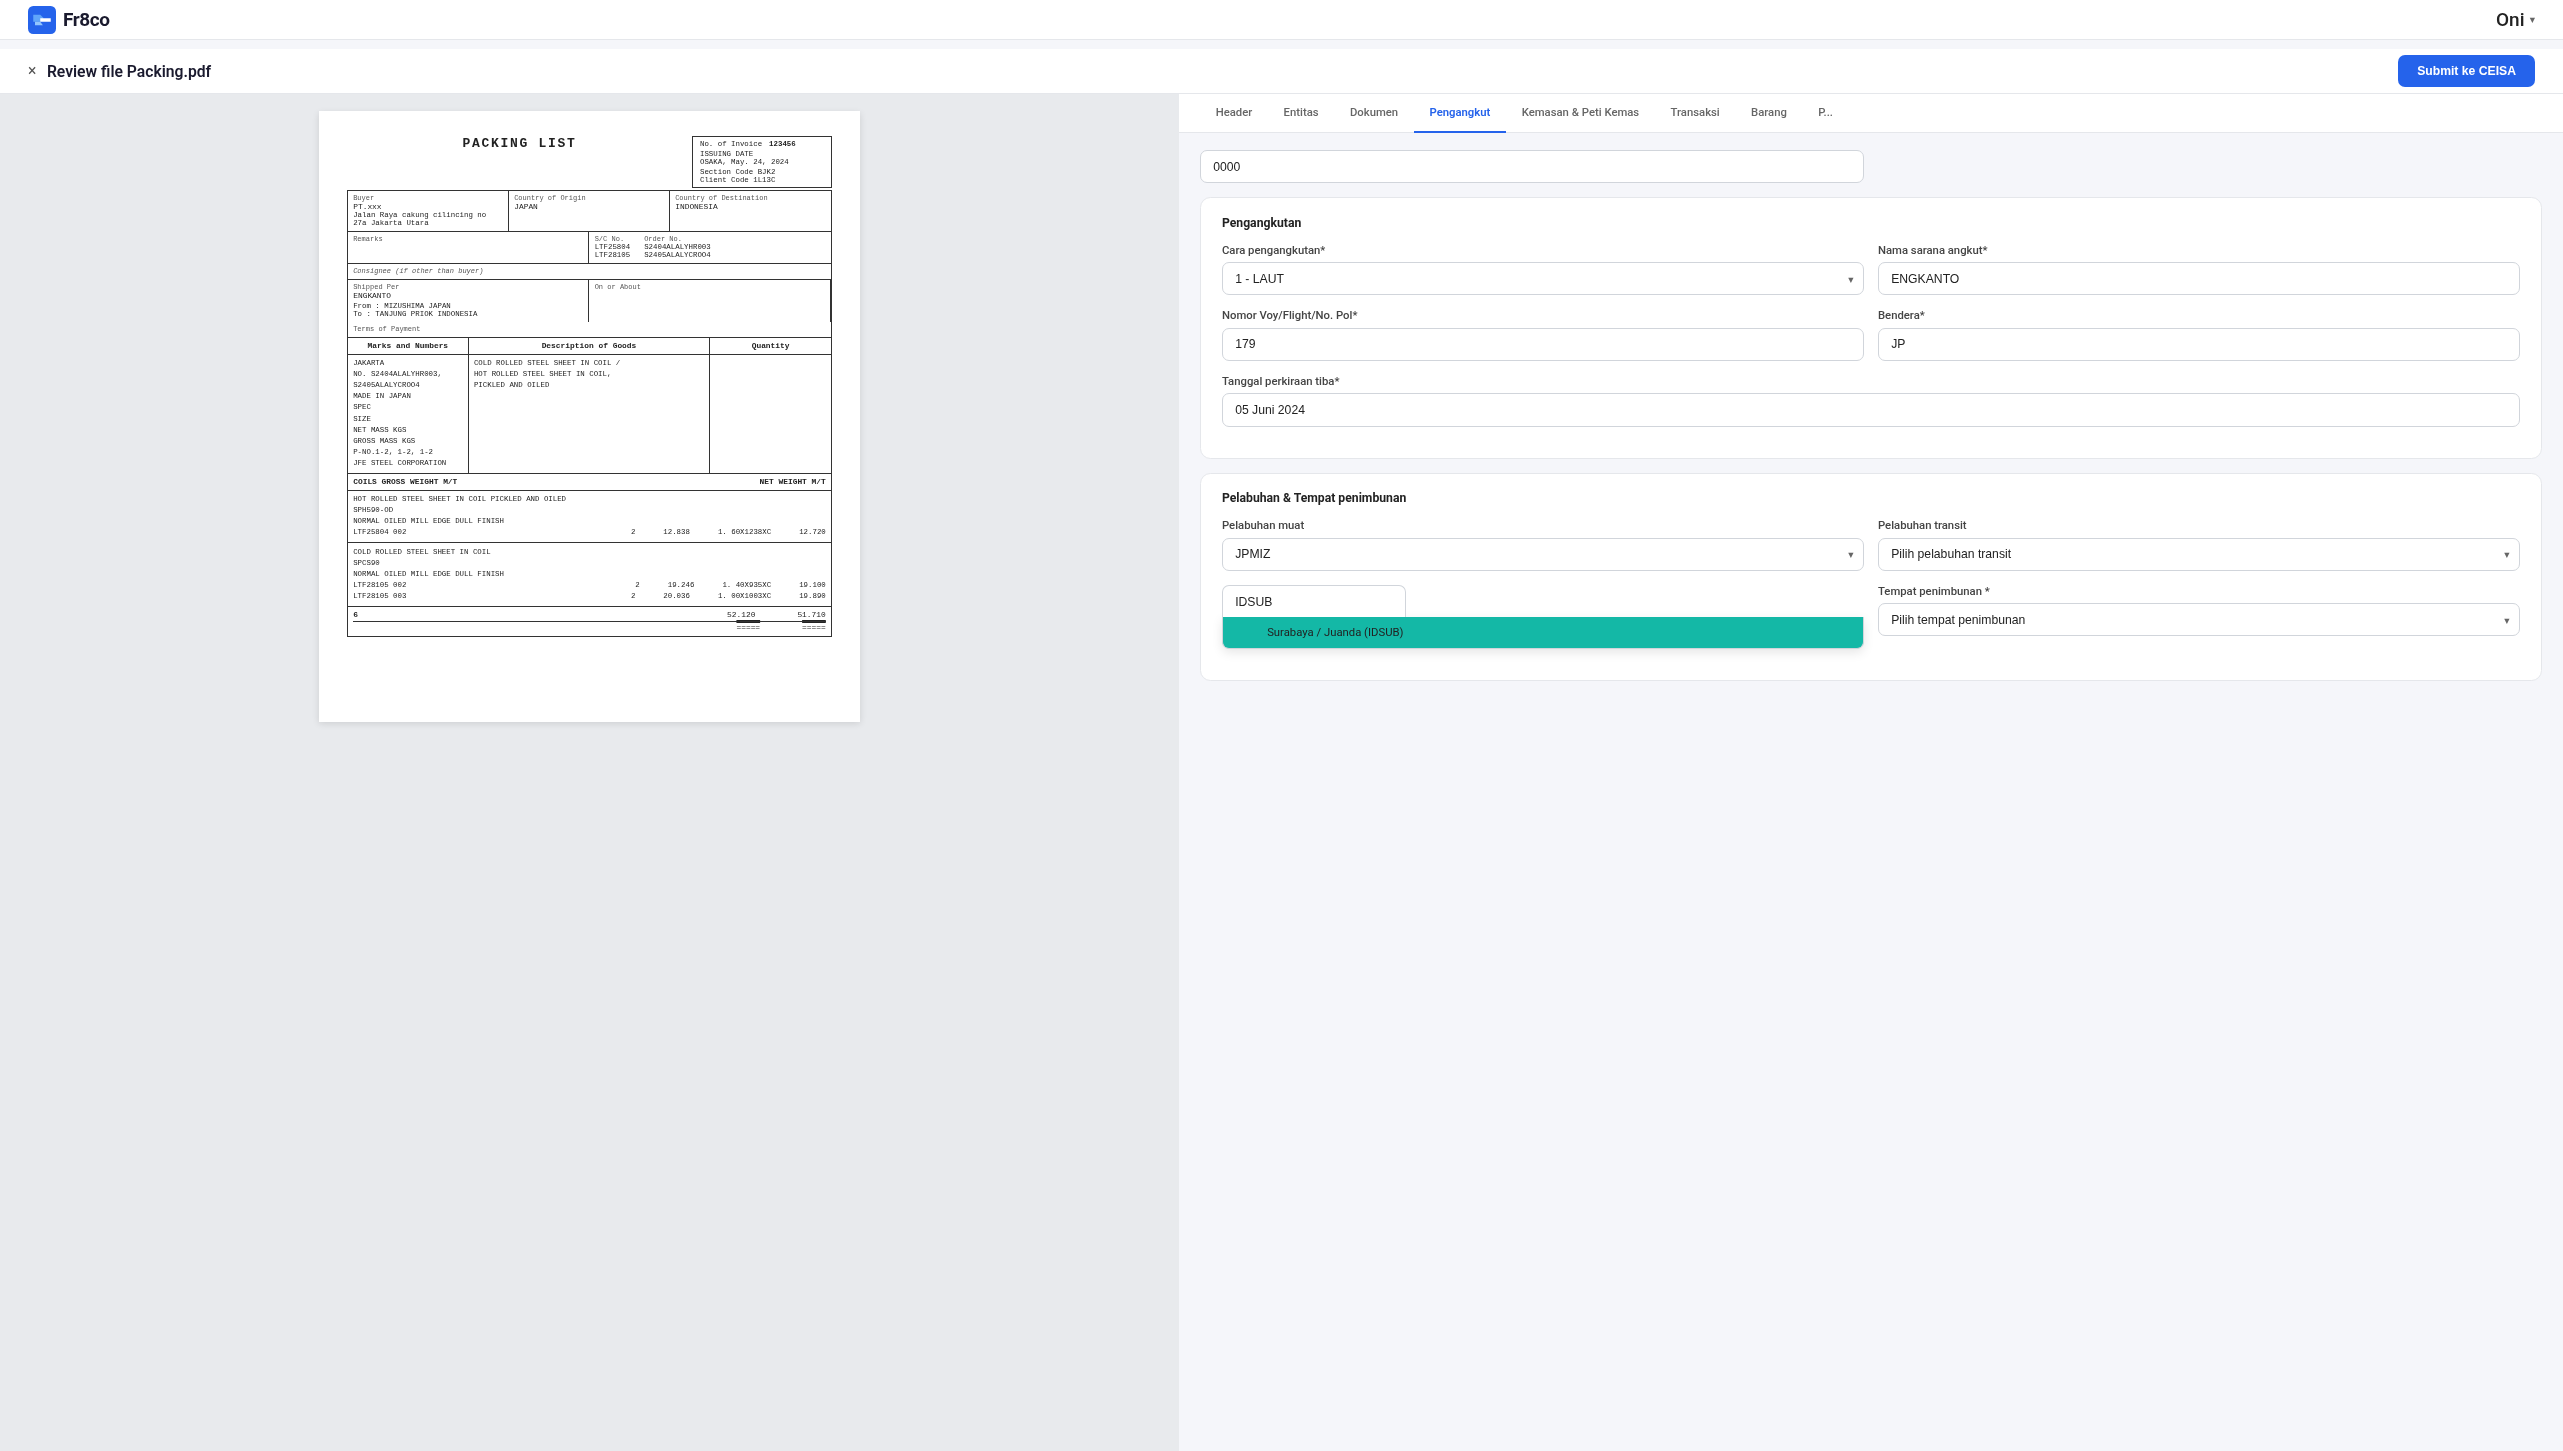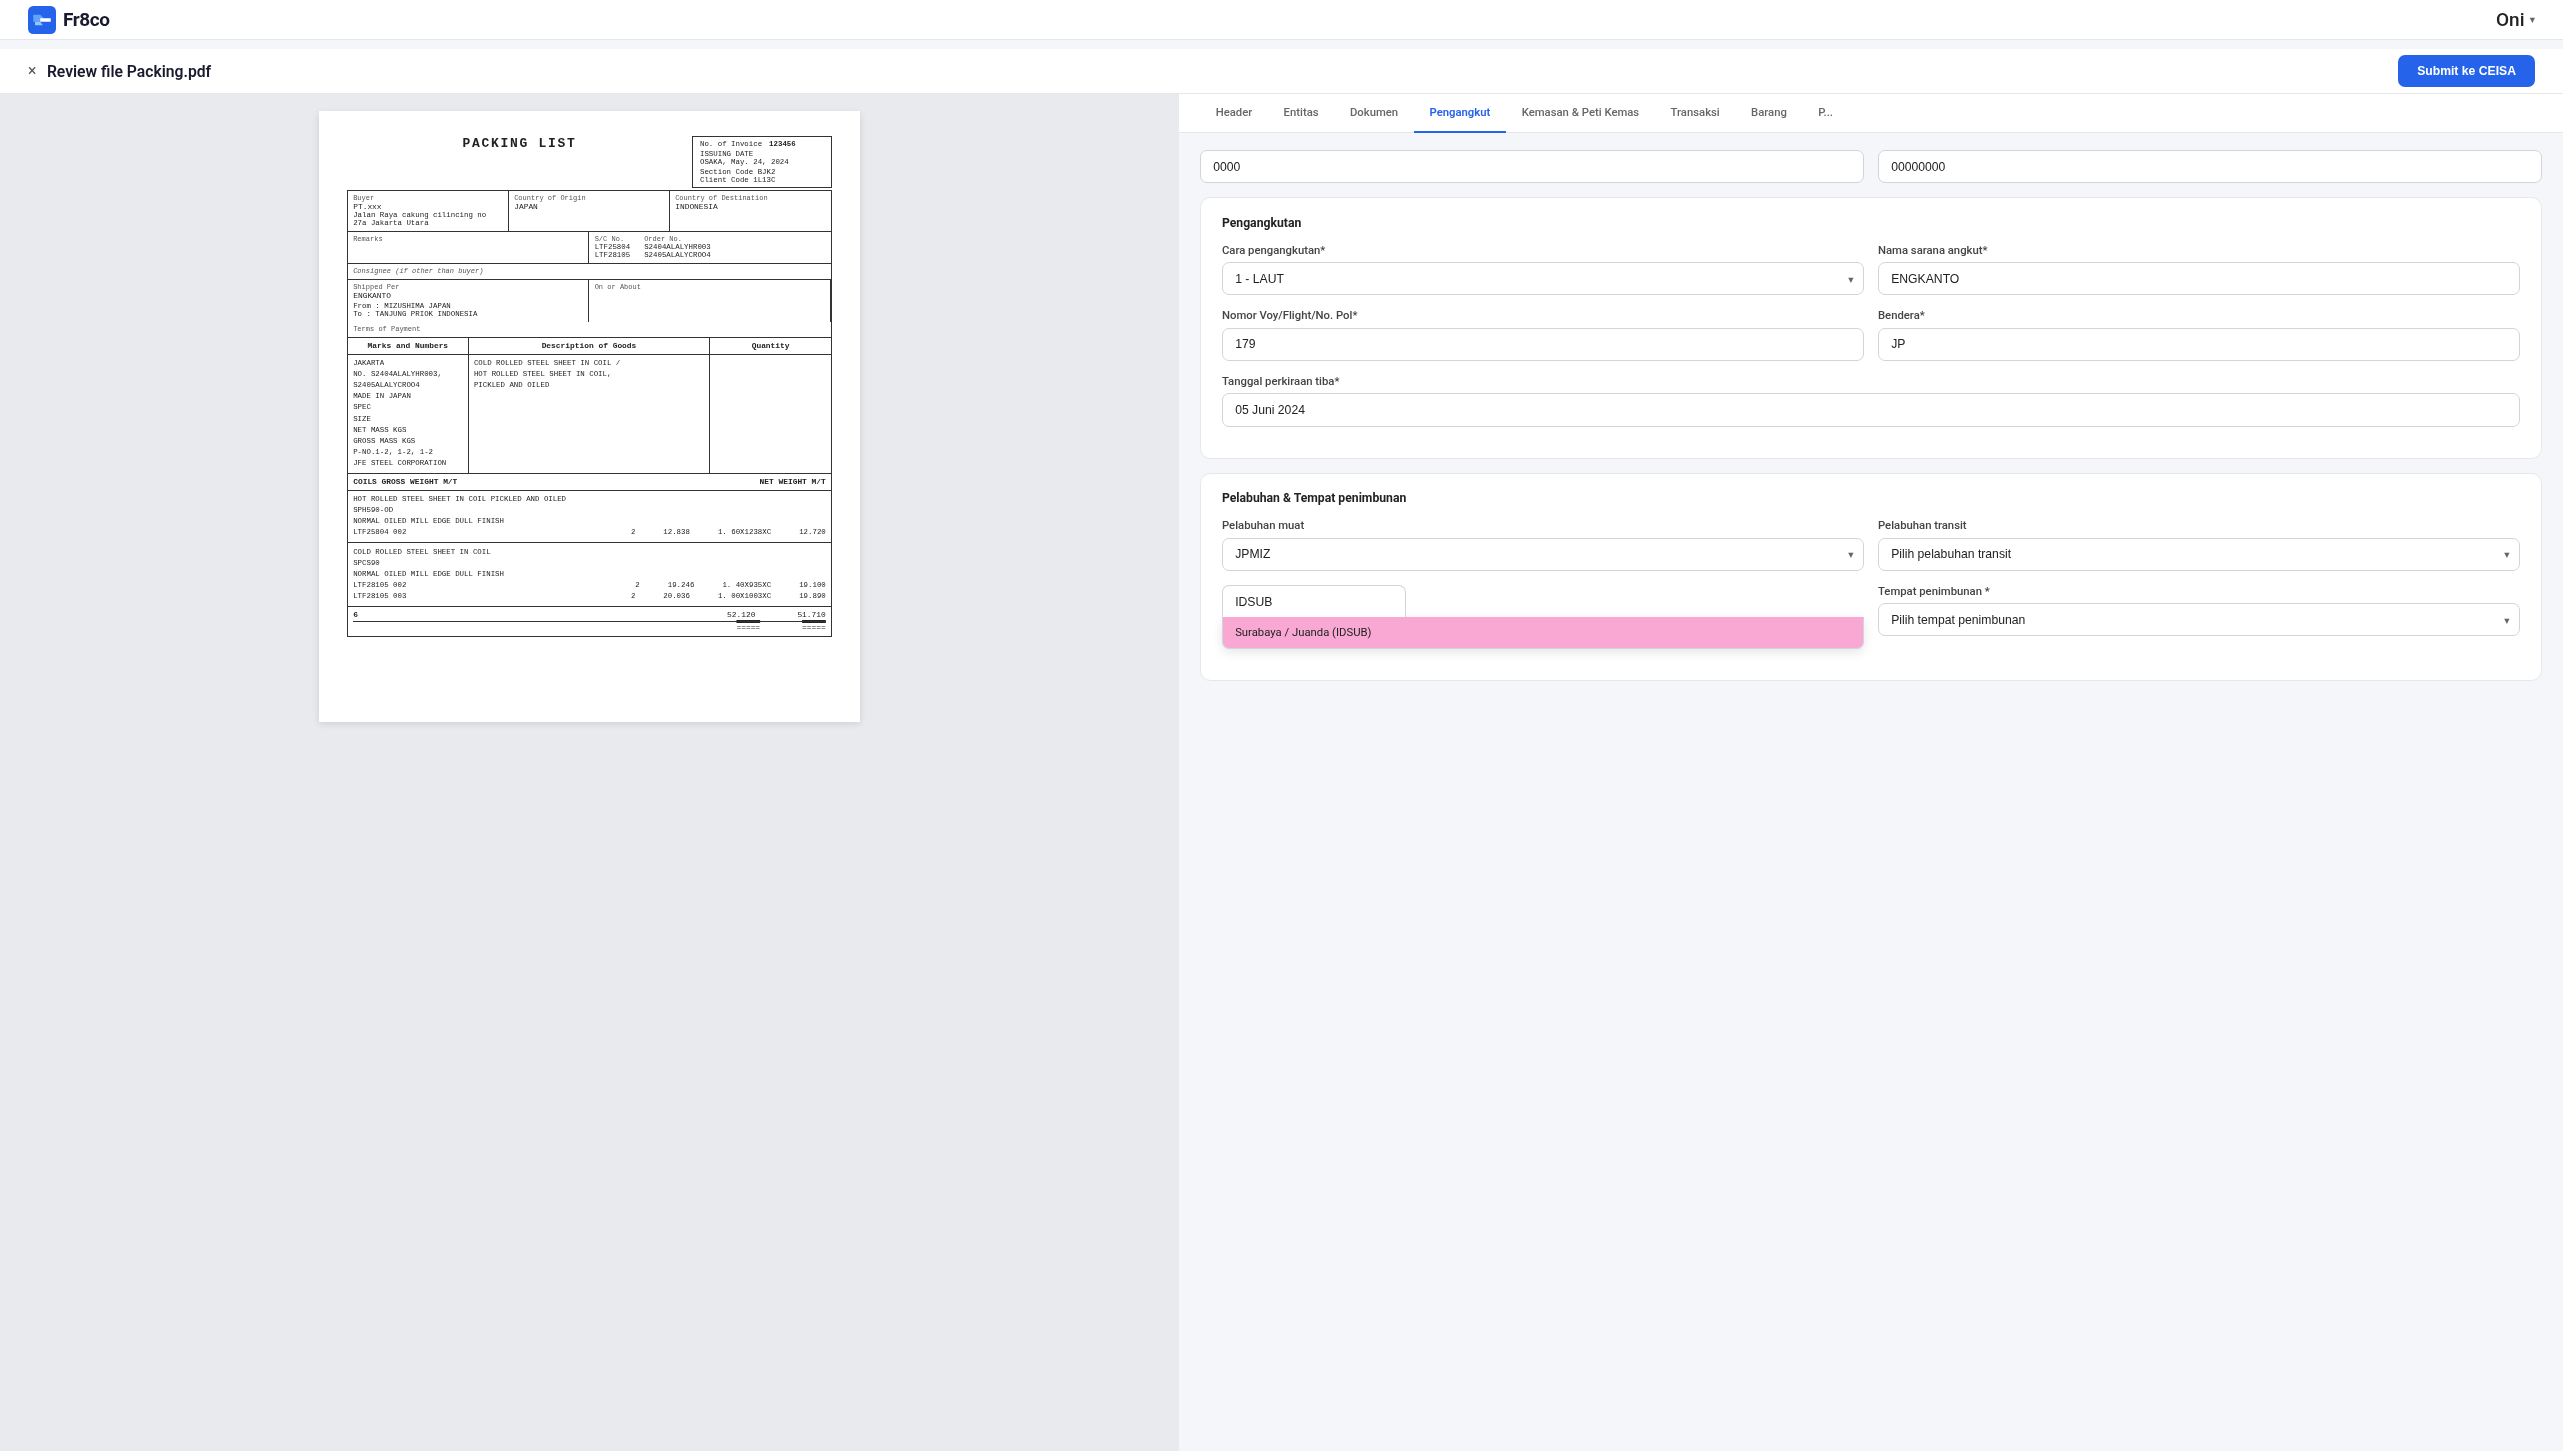--- a/index.html
+++ b/index.html
@@ -227,25 +227,26 @@
     }
     .section-title {
       font-size: 12.2px;
       font-weight: 700;
       color: #222;
       margin-bottom: 14px;
     }
 
     
     .dropdown-suggestion {
-      background: #f9a8d4;
+      background: #14b8a6;
       border: 0.9px solid #d1d5db;
       border-top: none;
       border-radius: 0 0 7px 7px;
       box-shadow: 0 3.5px 10.5px rgba(0,0,0,0.1);
+      padding-left: 32px;
     }
     .dropdown-suggestion-item {
       padding: 8.7px 12.2px;
       font-size: 11.3px;
       color: #222;
       cursor: pointer;
     }
 
     .input-with-dropdown {
       position: relative;
@@ -461,23 +462,20 @@
       <div class="tab-item">Barang</div>
       <div class="tab-item">P...</div>
     </div>
 
     <div class="form-content">
 
       <div class="form-row-2">
         <div class="form-group">
           <input class="form-input" type="text" value="0000" style="">
         </div>
-        <div class="form-group">
-          <input class="form-input" type="text" value="00000000" style="">
-        </div>
       </div>
 
       <div class="section-card">
         <div class="section-title">Pengangkutan</div>
 
         <div class="form-row-2">
           <div class="form-group">
             <label class="form-label">Cara pengangkutan*</label>
             <div class="select-wrapper">
               <select>

